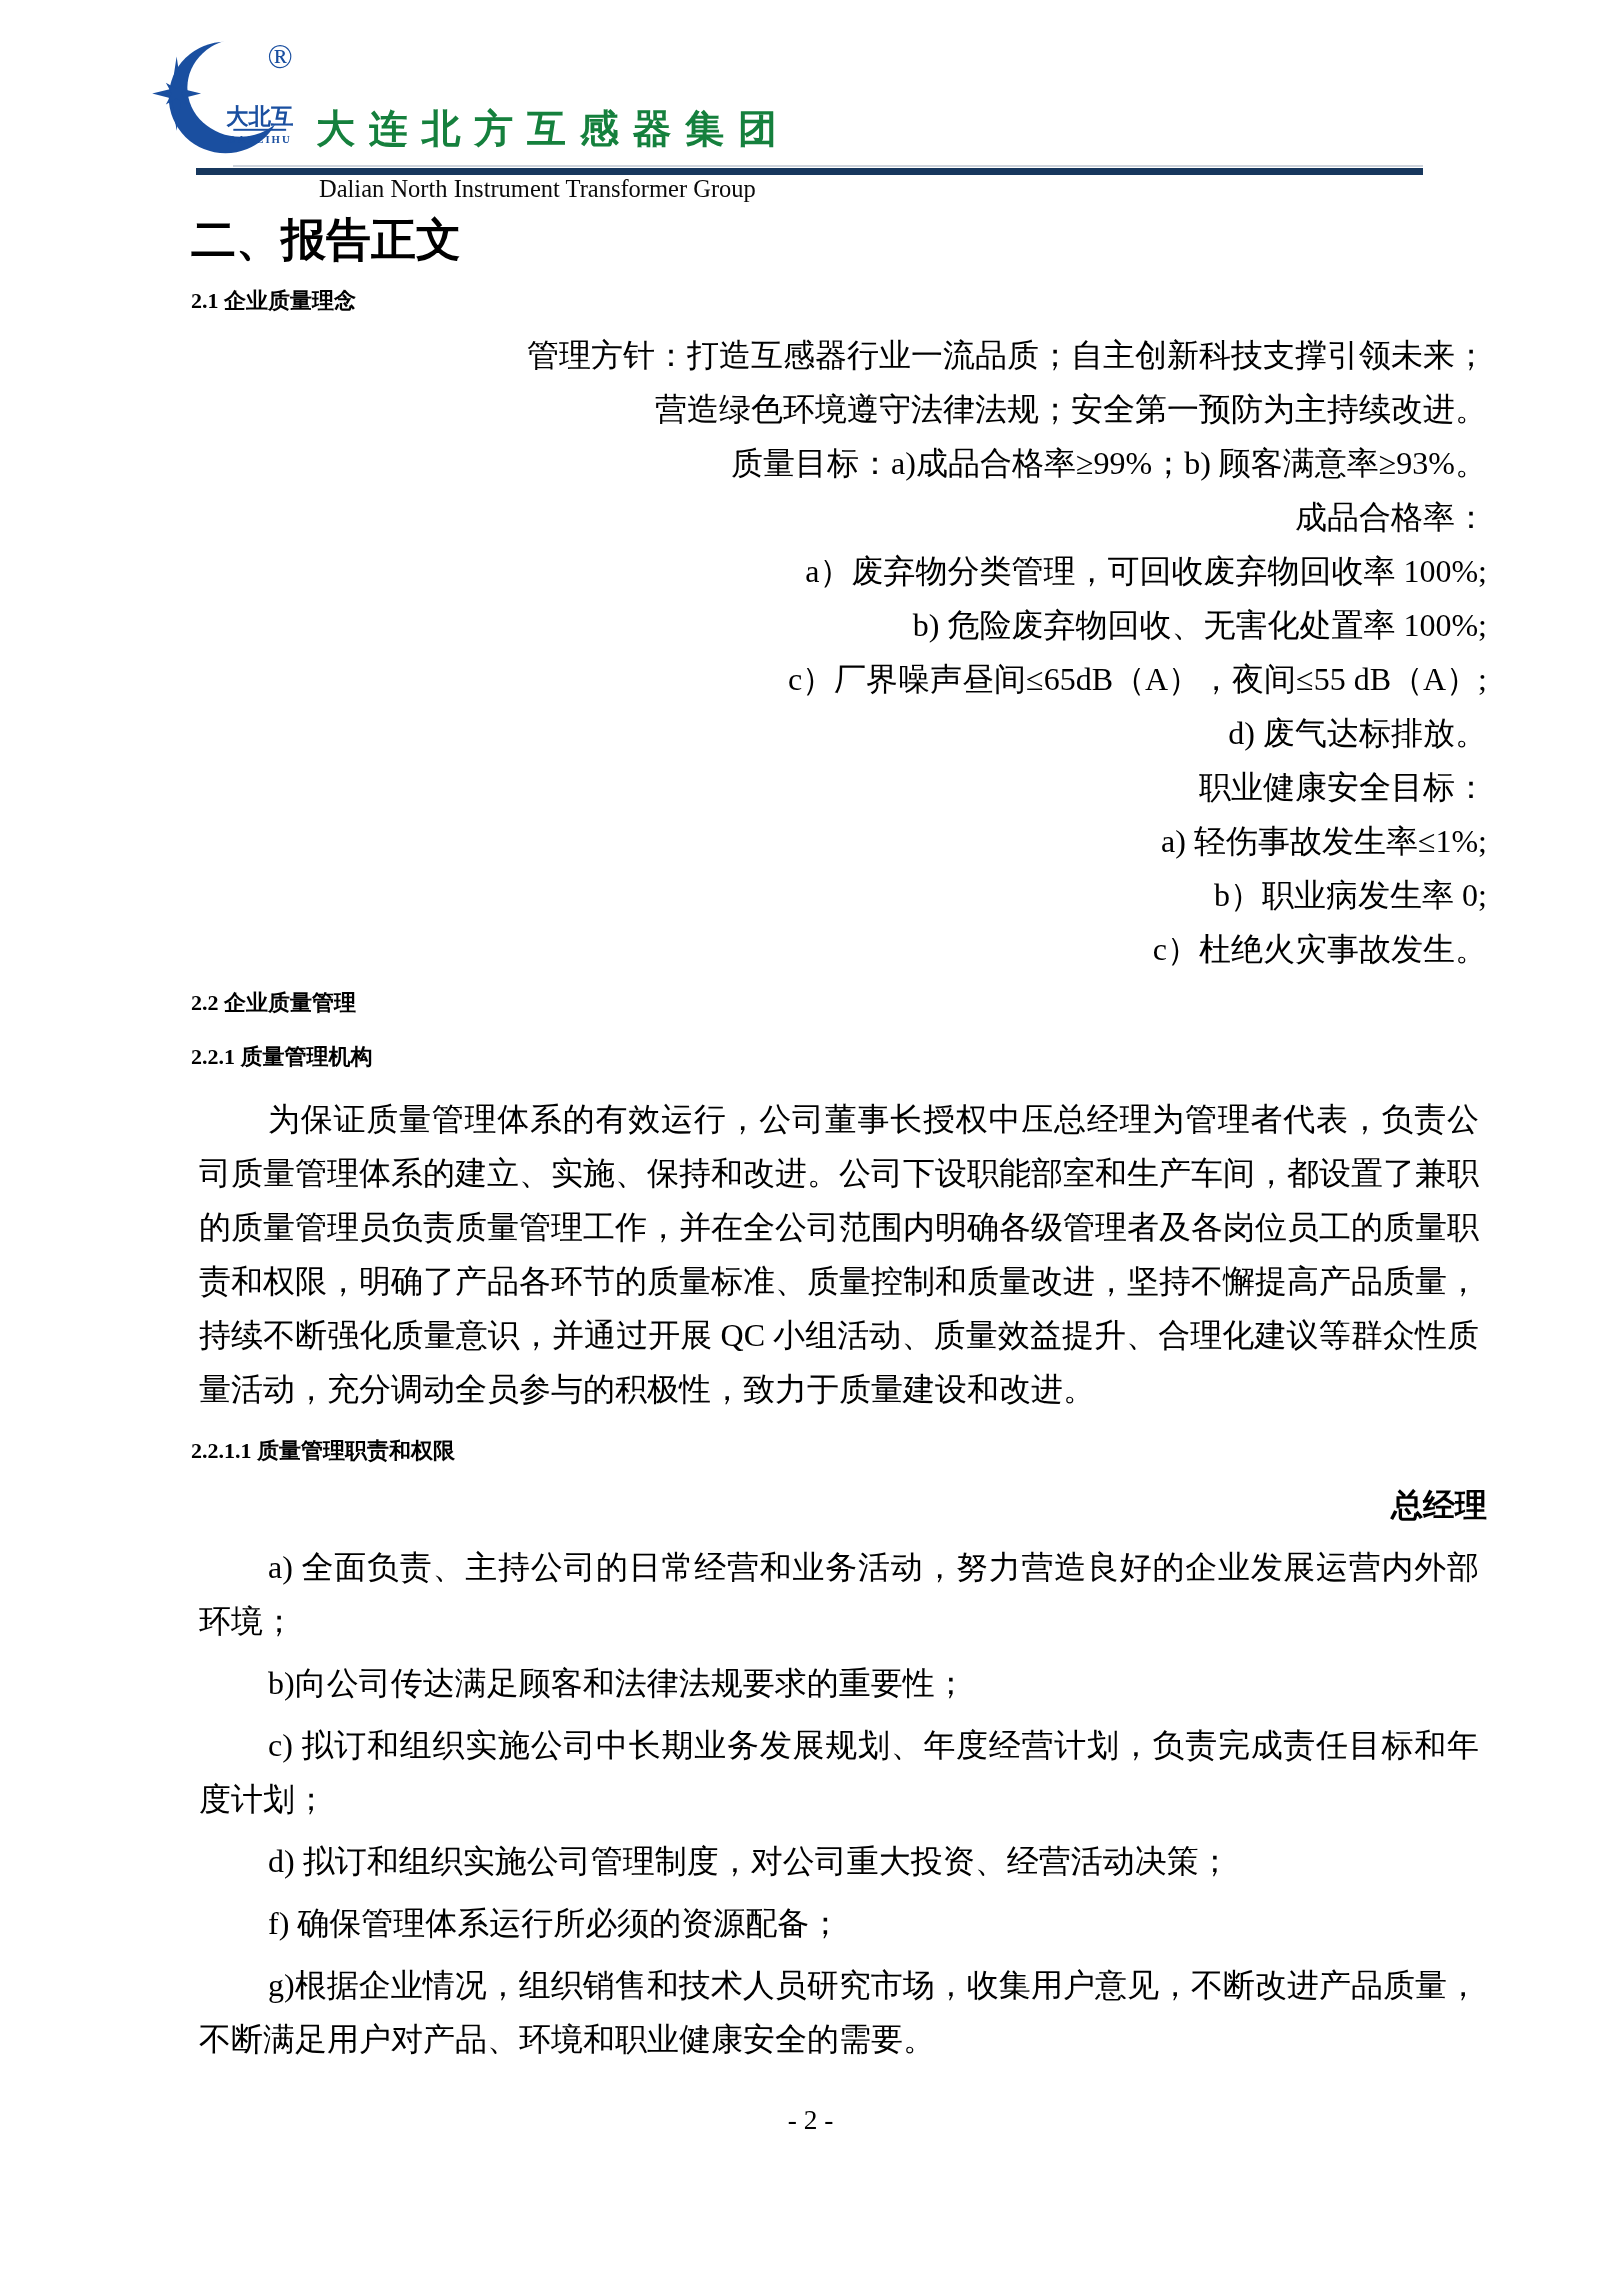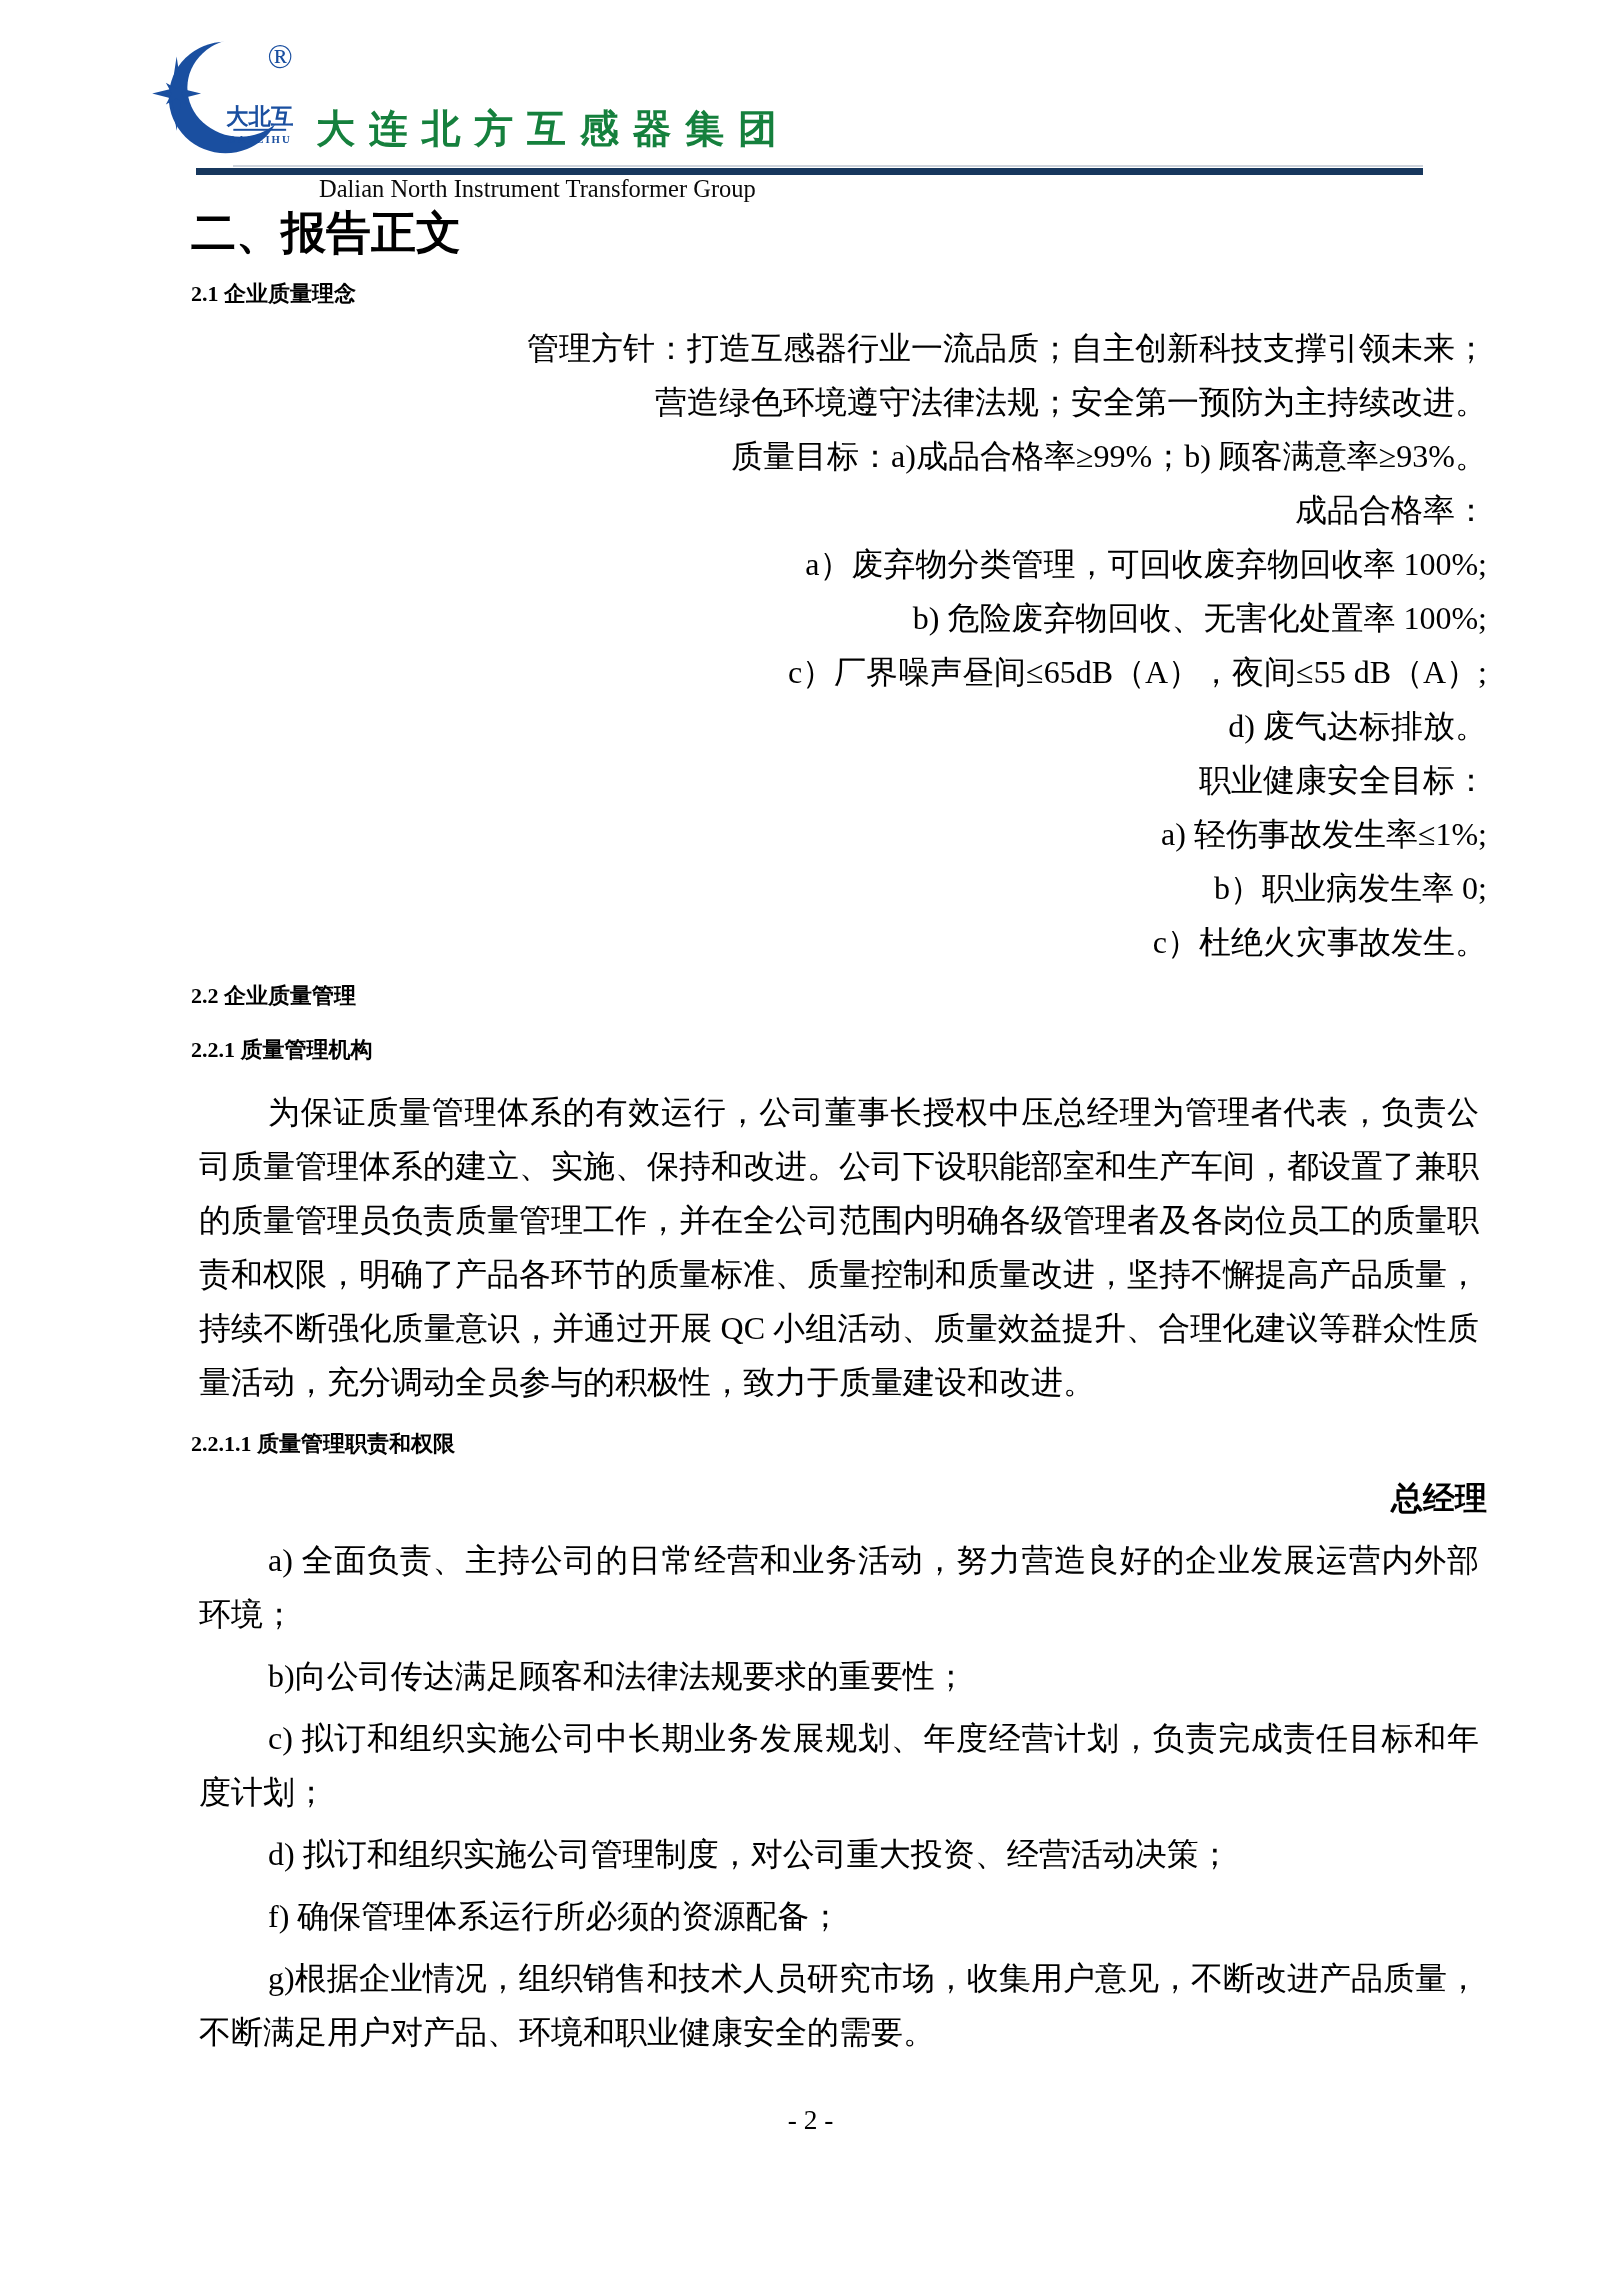--- a/index.html
+++ b/index.html
@@ -27,21 +27,21 @@
   .rule-light{
     position:absolute;left:233px;top:165px;width:1190px;height:2px;
     background:#cdd3dc;
   }
   .rule-navy{
     position:absolute;left:196px;top:168px;width:1227px;height:6.9px;
     background:#17375d;
   }
   
   .content{
-    position:absolute;left:191px;top:204px;width:1296px;
+    position:absolute;left:191px;top:211px;width:1296px;
     font-size:32px;line-height:54px;
   }
   .h1{
     font-size:45px;font-weight:bold;line-height:59px;
     margin:0 0 3.9px 0;
   }
   .h2{
     font-size:22px;font-weight:bold;line-height:54px;margin:0;
   }
   .line{

